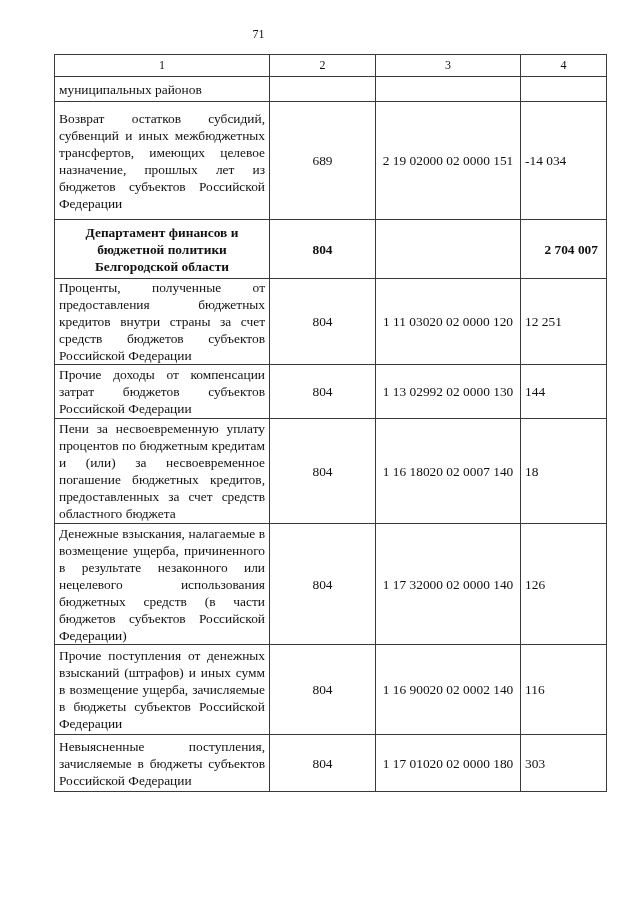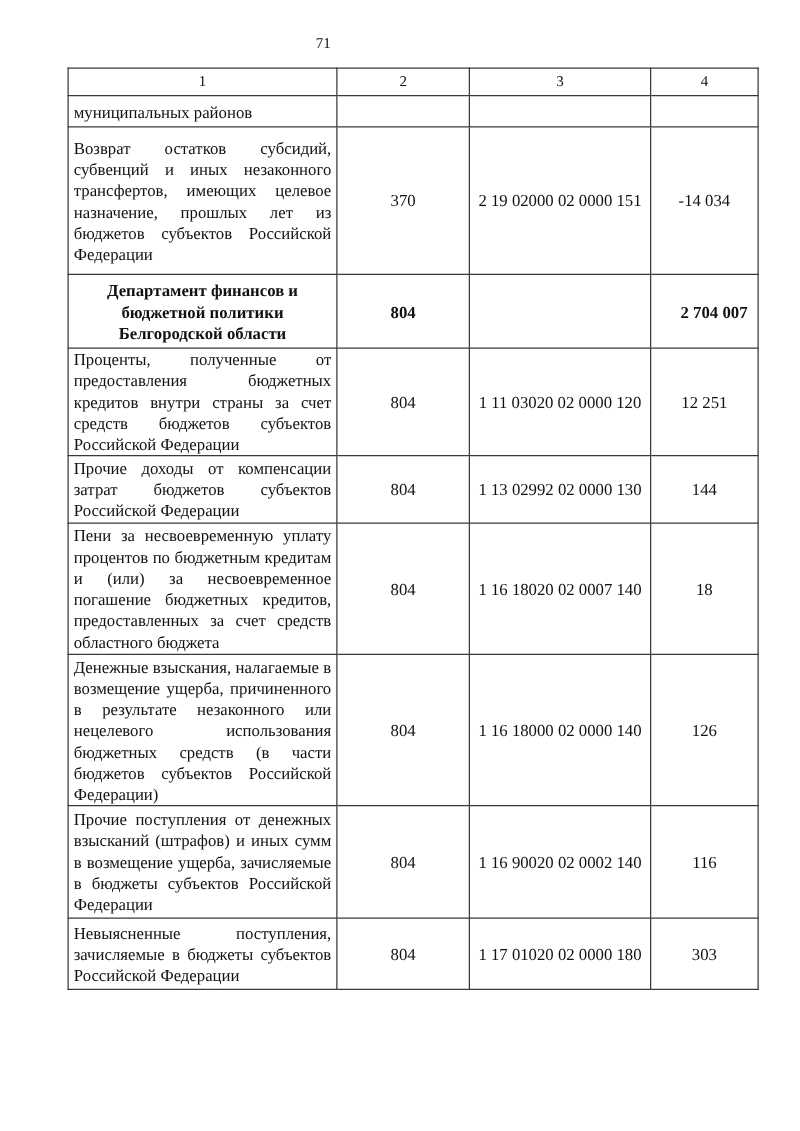--- a/index.html
+++ b/index.html
@@ -25,21 +25,21 @@
   }
   col.c1 { width: 215px; }
   col.c2 { width: 106px; }
   col.c3 { width: 145px; }
   col.c4 { width: 86px; }
   th.hdr { text-align: center; height: 21px; font-weight: bold; font-size: 12px; }
   td.desc { text-align: justify; text-align-last: left; vertical-align: top; padding-top: 2px; }
   td.desc.center { text-align: center; text-align-last: center; font-weight: bold; vertical-align: middle; padding-top: 0; }
   td.admin, td.code, td.amount { text-align: center; }
   tr.bold td.admin, tr.bold td.amount { font-weight: bold; }
-  td.amount { text-align: center; }
+  td.amount { text-align: left; }
   tr.bold td.amount { text-align: right; padding-right: 8px; }
 </style>
 </head>
 <body>
 
 <div class="page-number">71</div>
 
 <table class="budget">
   <colgroup>
       <col class="c1">
@@ -56,22 +56,22 @@
     </tr>
   </thead>
   <tbody>
     <tr style="height:25px">
       <td class="desc">муниципальных районов</td>
       <td class="admin"></td>
       <td class="code"></td>
       <td class="amount"></td>
     </tr>
     <tr style="height:118px">
-      <td class="desc">Возврат остатков субсидий, субвенций и иных незаконного трансфертов, имеющих целевое назначение, прошлых лет из бюджетов субъектов Российской Федерации</td>
-      <td class="admin">370</td>
+      <td class="desc">Возврат остатков субсидий, субвенций и иных межбюджетных трансфертов, имеющих целевое назначение, прошлых лет из бюджетов субъектов Российской Федерации</td>
+      <td class="admin">689</td>
       <td class="code">2 19 02000 02 0000 151</td>
       <td class="amount">-14 034</td>
     </tr>
     <tr class="bold" style="height:59px">
       <td class="desc center">Департамент финансов и бюджетной политики Белгородской области</td>
       <td class="admin">804</td>
       <td class="code"></td>
       <td class="amount">2 704 007</td>
     </tr>
     <tr style="height:86px">
@@ -88,21 +88,21 @@
     </tr>
     <tr style="height:105px">
       <td class="desc">Пени за несвоевременную уплату процентов по бюджетным кредитам и (или) за несвоевременное погашение бюджетных кредитов, предоставленных за счет средств областного бюджета</td>
       <td class="admin">804</td>
       <td class="code">1 16 18020 02 0007 140</td>
       <td class="amount">18</td>
     </tr>
     <tr style="height:121px">
       <td class="desc">Денежные взыскания, налагаемые в возмещение ущерба, причиненного в результате незаконного или нецелевого использования бюджетных средств (в части бюджетов субъектов Российской Федерации)</td>
       <td class="admin">804</td>
-      <td class="code">1 16 18000 02 0000 140</td>
+      <td class="code">1 17 32000 02 0000 140</td>
       <td class="amount">126</td>
     </tr>
     <tr style="height:90px">
       <td class="desc">Прочие поступления от денежных взысканий (штрафов) и иных сумм в возмещение ущерба, зачисляемые в бюджеты субъектов Российской Федерации</td>
       <td class="admin">804</td>
       <td class="code">1 16 90020 02 0002 140</td>
       <td class="amount">116</td>
     </tr>
     <tr style="height:57px">
       <td class="desc">Невыясненные поступления, зачисляемые в бюджеты субъектов Российской Федерации</td>

